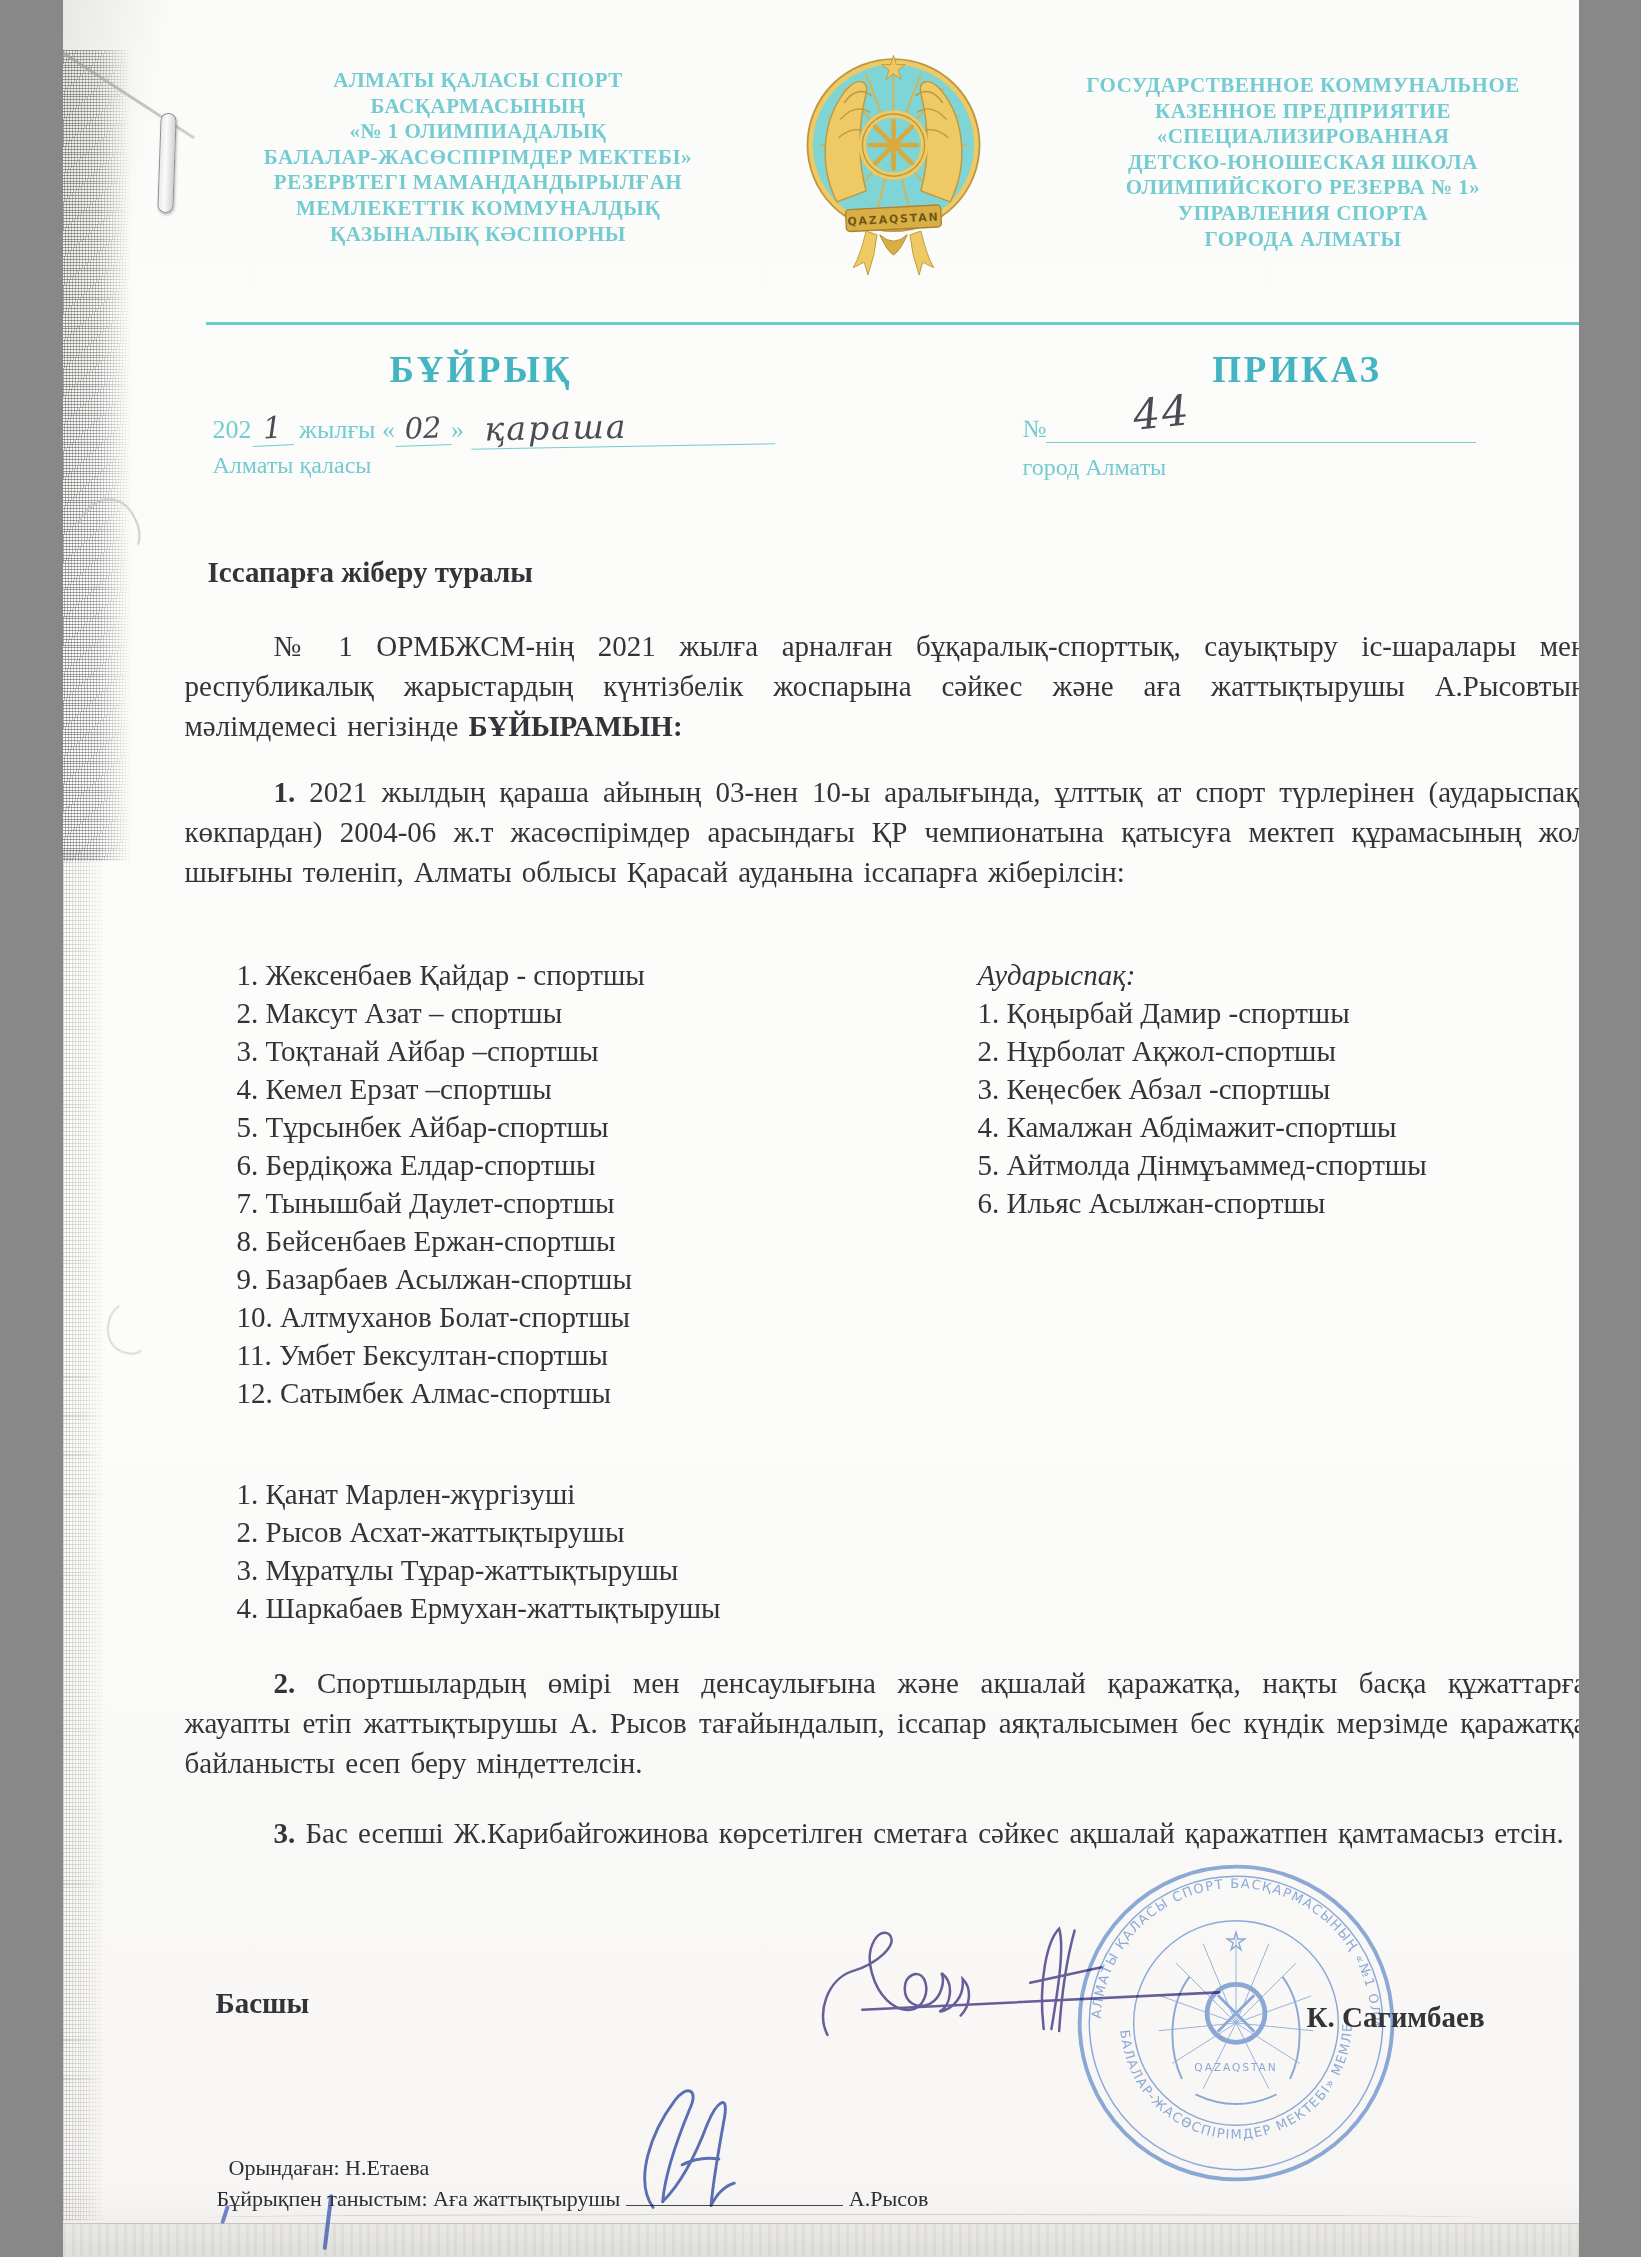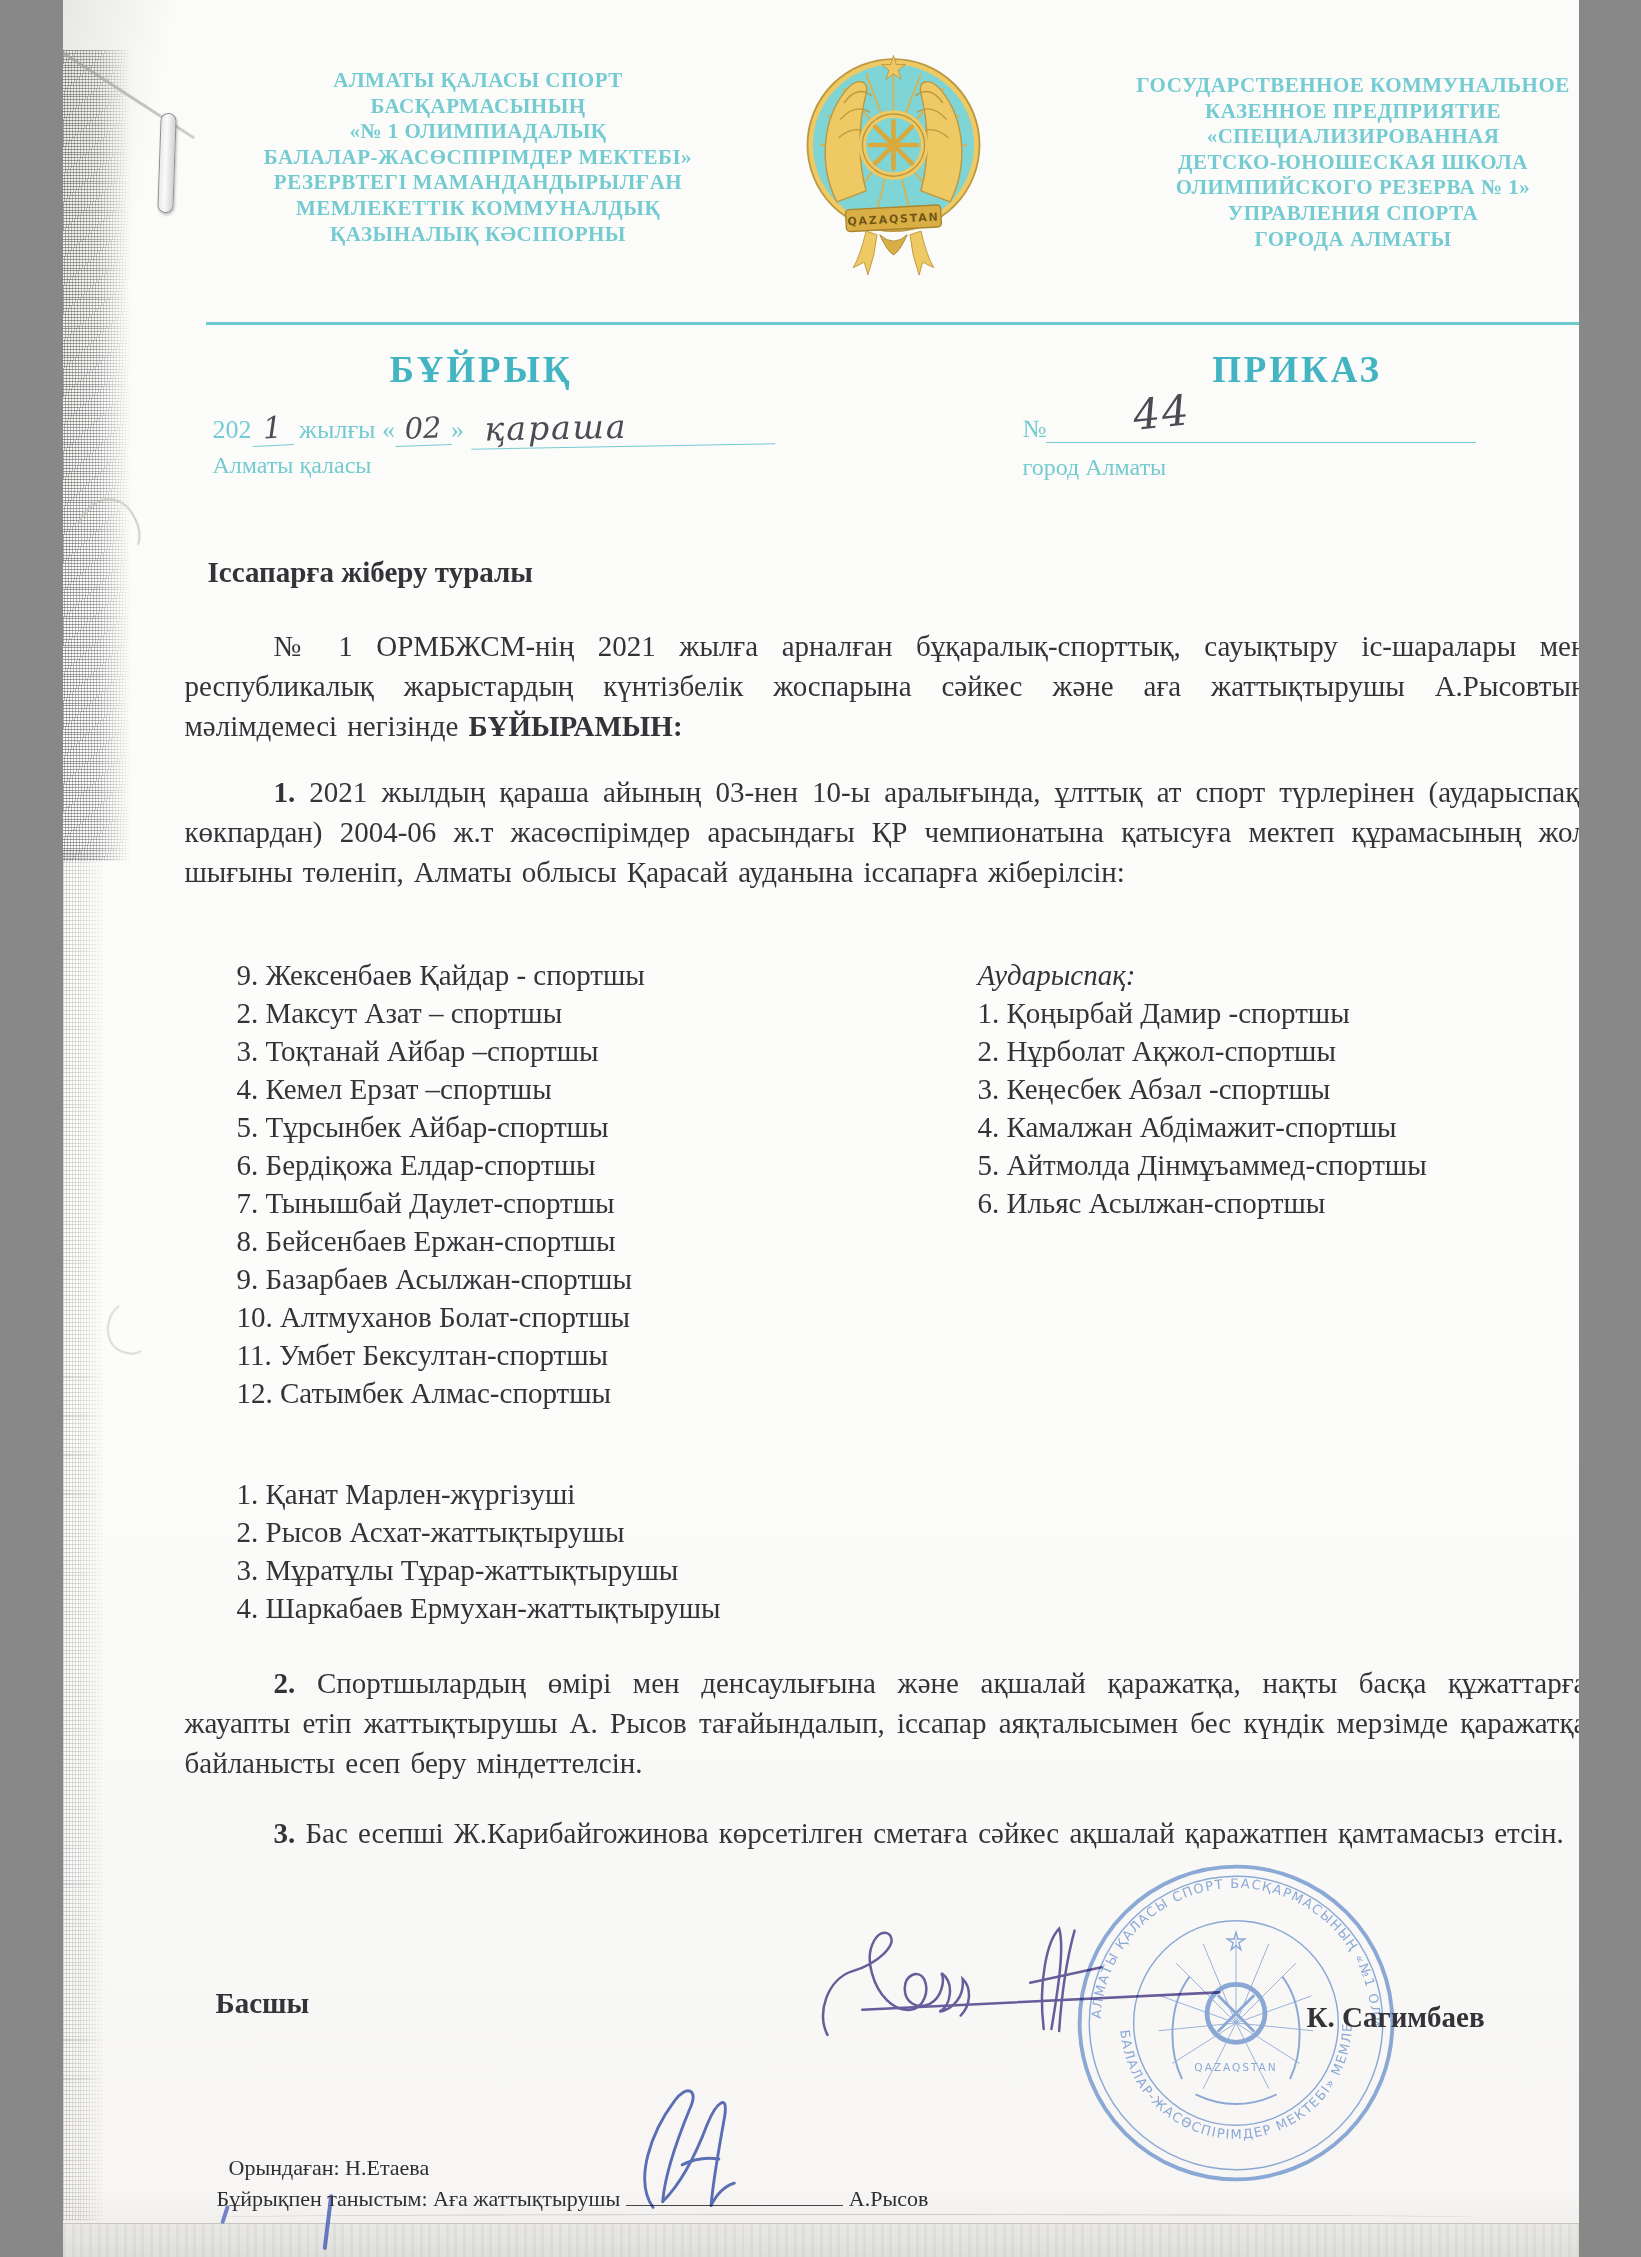--- a/index.html
+++ b/index.html
@@ -69,21 +69,21 @@
     background:#5b6fc0; border-radius:1.9px; transform:rotate(18deg); opacity:.85;
   }
   .pen-tick-2{
     position:absolute; left:263px; top:2194px; width:3.9px; height:56px;
     background:#4f63b8; border-radius:1.9px; transform:rotate(7deg); opacity:.85;
   }
   
   .org{position:absolute; text-align:center; font-weight:bold; font-size:21px;
        line-height:25.6px; color:#74cbd1; letter-spacing:0.5px;}
   .org-kk{left:126px; top:68px; width:579px;}
-  .org-ru{left:1001px; top:73px; width:579px;}
+  .org-ru{left:951px; top:73px; width:579px;}
   .emblem{position:absolute; left:739px; top:46px; width:183px; height:243px;}
   .divider{position:absolute; left:143px; top:322px; width:1375px; height:2.9px;
            background:#5fc4cb; opacity:.9;}
   
   .order-title{position:absolute; top:348px; font-size:37px; font-weight:bold;
                letter-spacing:2.9px; color:#43b4c1; text-align:center;}
   .title-kk{left:259px; width:319px;}
   .title-ru{left:1075px; width:319px;}
   .date-row{position:absolute; left:150px; top:407px; font-size:26px; color:#74cbd1;
             white-space:nowrap;}
@@ -225,21 +225,21 @@
 
   <div class="body-par" style="top:626px;">
     <span>№ 1 ОРМБЖСМ-нің 2021 жылға арналған бұқаралық-спорттық, сауықтыру іс-шаралары мен республикалық  жарыстардың күнтізбелік жоспарына сәйкес және аға жаттықтырушы А.Рысовтын мәлімдемесі негізінде </span><span class="b">БҰЙЫРАМЫН:</span>
   </div>
 
   <div class="body-par" style="top:772px;">
     <span class="b">1.</span><span> 2021 жылдың қараша айының 03-нен  10-ы аралығында, ұлттық ат спорт түрлерінен (аударыспақ, көкпардан) 2004-06 ж.т жасөспірімдер арасындағы ҚР чемпионатына қатысуға мектеп құрамасының жол шығыны төленіп,  Алматы облысы Қарасай ауданына іссапарға жіберілсін:</span>
   </div>
 
   <div class="list kokpar">
-    <div>9. Жексенбаев Қайдар - спортшы</div>
+    <div>1. Жексенбаев Қайдар - спортшы</div>
     <div>2. Максут Азат – спортшы</div>
     <div>3. Тоқтанай Айбар –спортшы</div>
     <div>4. Кемел Ерзат –спортшы</div>
     <div>5. Тұрсынбек Айбар-спортшы</div>
     <div>6. Бердіқожа Елдар-спортшы</div>
     <div>7. Тынышбай Даулет-спортшы</div>
     <div>8. Бейсенбаев Ержан-спортшы</div>
     <div>9. Базарбаев Асылжан-спортшы</div>
     <div>10. Алтмуханов Болат-спортшы</div>
     <div>11. Умбет Бексултан-спортшы</div>

